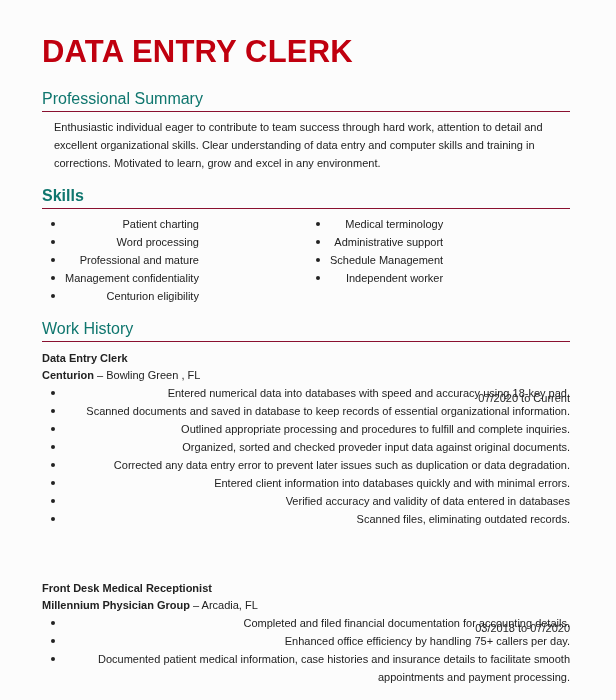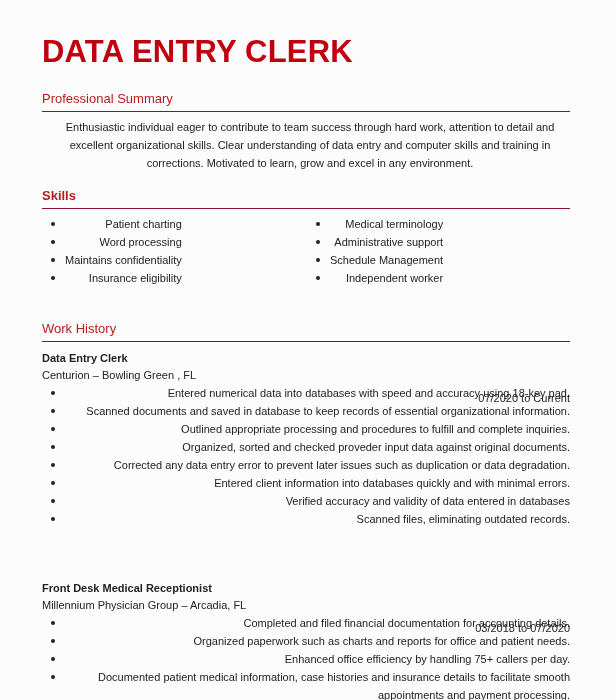--- a/index.html
+++ b/index.html
@@ -13,63 +13,64 @@
       position: relative;
     }
     .page { position: absolute; left: 42px; top: 0; width: 528px; }
     .name {
       position: absolute; top: 34px; left: 0;
       font-size: 31px; font-weight: bold; color: #c0000f;
       letter-spacing: 0.2px; line-height: 36px; margin: 0;
     }
     .section-title {
       position: absolute; left: 0; width: 528px;
-      font-size: 13px; color: #b91c1c; line-height: 18px;
+      font-size: 16px; color: #0f766e; line-height: 18px;
       padding-bottom: 3px;
       border-bottom: 1px solid #8a1030;
       margin: 0; font-weight: normal;
     }
     .summary {
-      position: absolute; left: 4px; top: 118px; width: 528px;
-      font-size: 11px; line-height: 18px; color: #222; margin: 0; text-align: center;
+      position: absolute; left: 12px; top: 118px; width: 528px;
+      font-size: 11px; line-height: 18px; color: #222; margin: 0;
     }
     ul { list-style: none; margin: 0; padding: 0; text-align: right; }
     li {
       position: relative; padding-left: 23px;
       font-size: 11px; line-height: 18px; color: #222;
     }
     li::before {
       content: ""; position: absolute; left: 9px; top: 7px;
       width: 4px; height: 4px; border-radius: 50%; background: #222;
     }
     .skills-col { position: absolute; top: 215px; }
     .skills-col.left { left: 0; }
     .skills-col.right { left: 265px; }
     .job { position: absolute; left: 0; width: 528px; }
     .job-head { position: relative; height: 18px; }
     .job-title { font-size: 11px; font-weight: bold; line-height: 18px; color: #222; }
     .job-dates { position: absolute; right: 0; top: 0; font-size: 11px; line-height: 18px; color: #222; margin-top: 41px; }
     .job-org { font-size: 11px; line-height: 18px; color: #222; }
-    .job-org .company { font-weight: normal; }
+    .job-org .company { font-weight: bold; }
   </style>
 </head>
 <body>
 
 <div class="page">
   <h1 class="name">DATA ENTRY CLERK</h1>
 
   <h2 class="section-title" style="top:90px;">Professional Summary</h2>
   <p class="summary">Enthusiastic individual eager to contribute to team success through hard work, attention to detail and excellent organizational skills. Clear understanding of data entry and computer skills and training in corrections. Motivated to learn, grow and excel in any environment.</p>
 
   <h2 class="section-title" style="top:187px;font-weight:bold;">Skills</h2>
   <ul class="skills-col left">
     <li>Patient charting</li>
     <li>Word processing</li>
-    <li>Maintains confidentiality</li>
-    <li>Insurance eligibility</li>
+    <li>Professional and mature</li>
+    <li>Management confidentiality</li>
+    <li>Centurion eligibility</li>
   </ul>
   <ul class="skills-col right">
     <li>Medical terminology</li>
     <li>Administrative support</li>
     <li>Schedule Management</li>
     <li>Independent worker</li>
   </ul>
 
   <h2 class="section-title" style="top:320px;">Work History</h2>
 
@@ -96,18 +97,17 @@
   <div class="job" style="top:578px;">
     <div class="job-head">
       <span class="job-title">Front Desk Medical Receptionist</span>
       <span class="job-dates">03/2018 to 07/2020</span>
     </div>
     <div class="job-org">
       <span class="company">Millennium Physician Group</span><span> – </span><span>Arcadia, FL</span>
     </div>
     <ul>
       <li>Completed and filed financial documentation for accounting details.</li>
-      <li>Organized paperwork such as charts and reports for office and patient needs.</li>
       <li>Enhanced office efficiency by handling 75+ callers per day.</li>
       <li>Documented patient medical information, case histories and insurance details to facilitate smooth appointments and payment processing.</li>
     </ul>
   </div>
 </div>
 
 </body></html>

